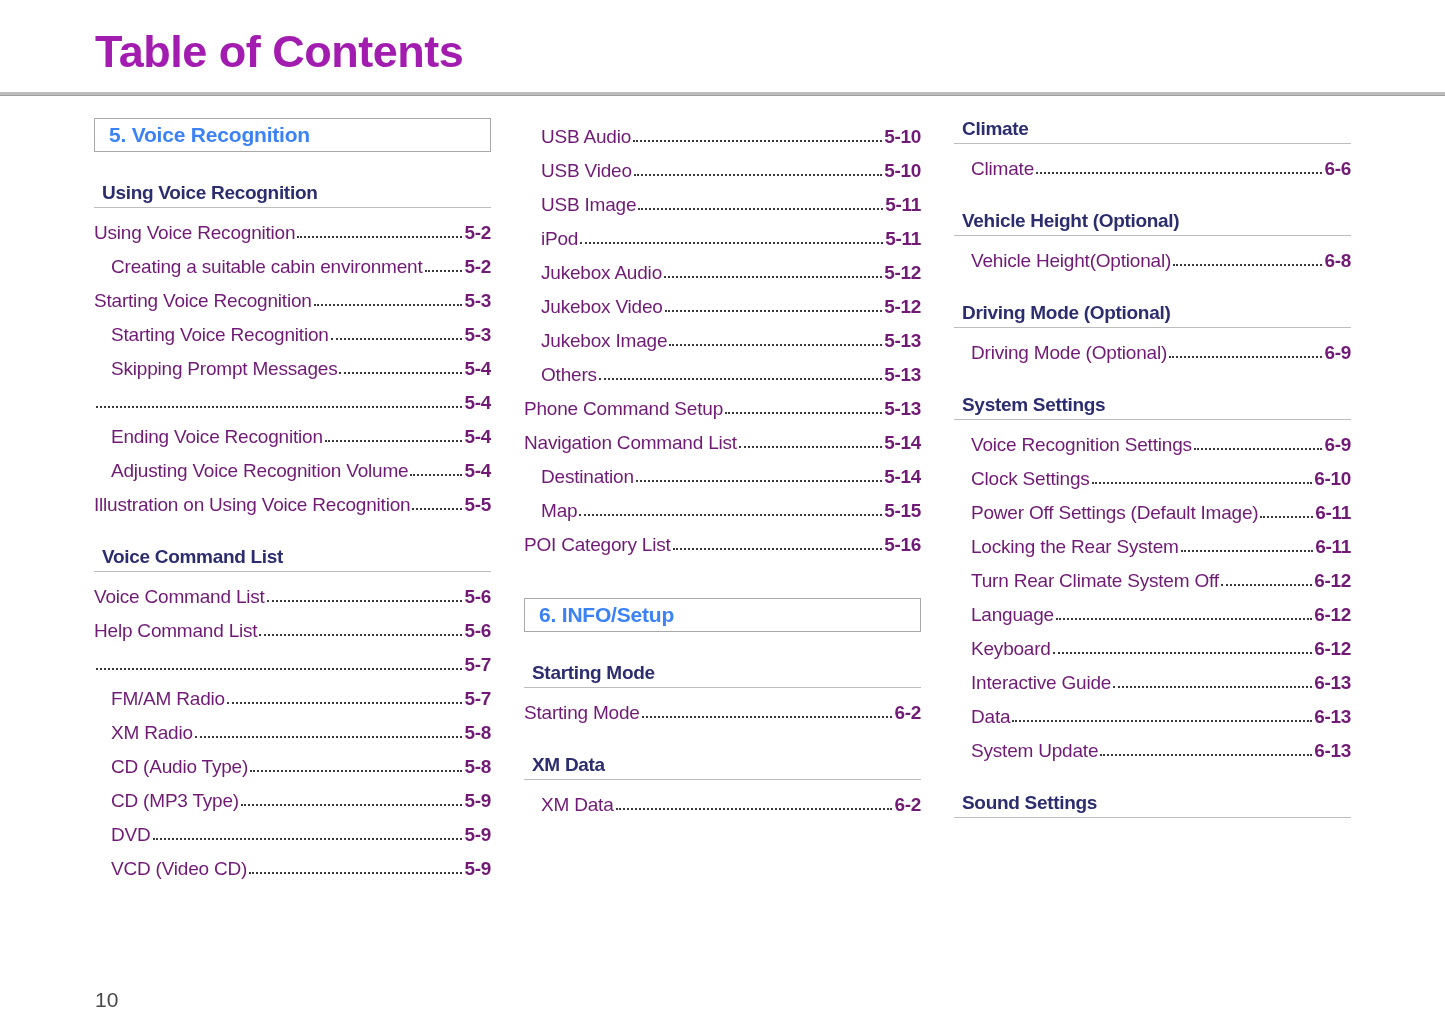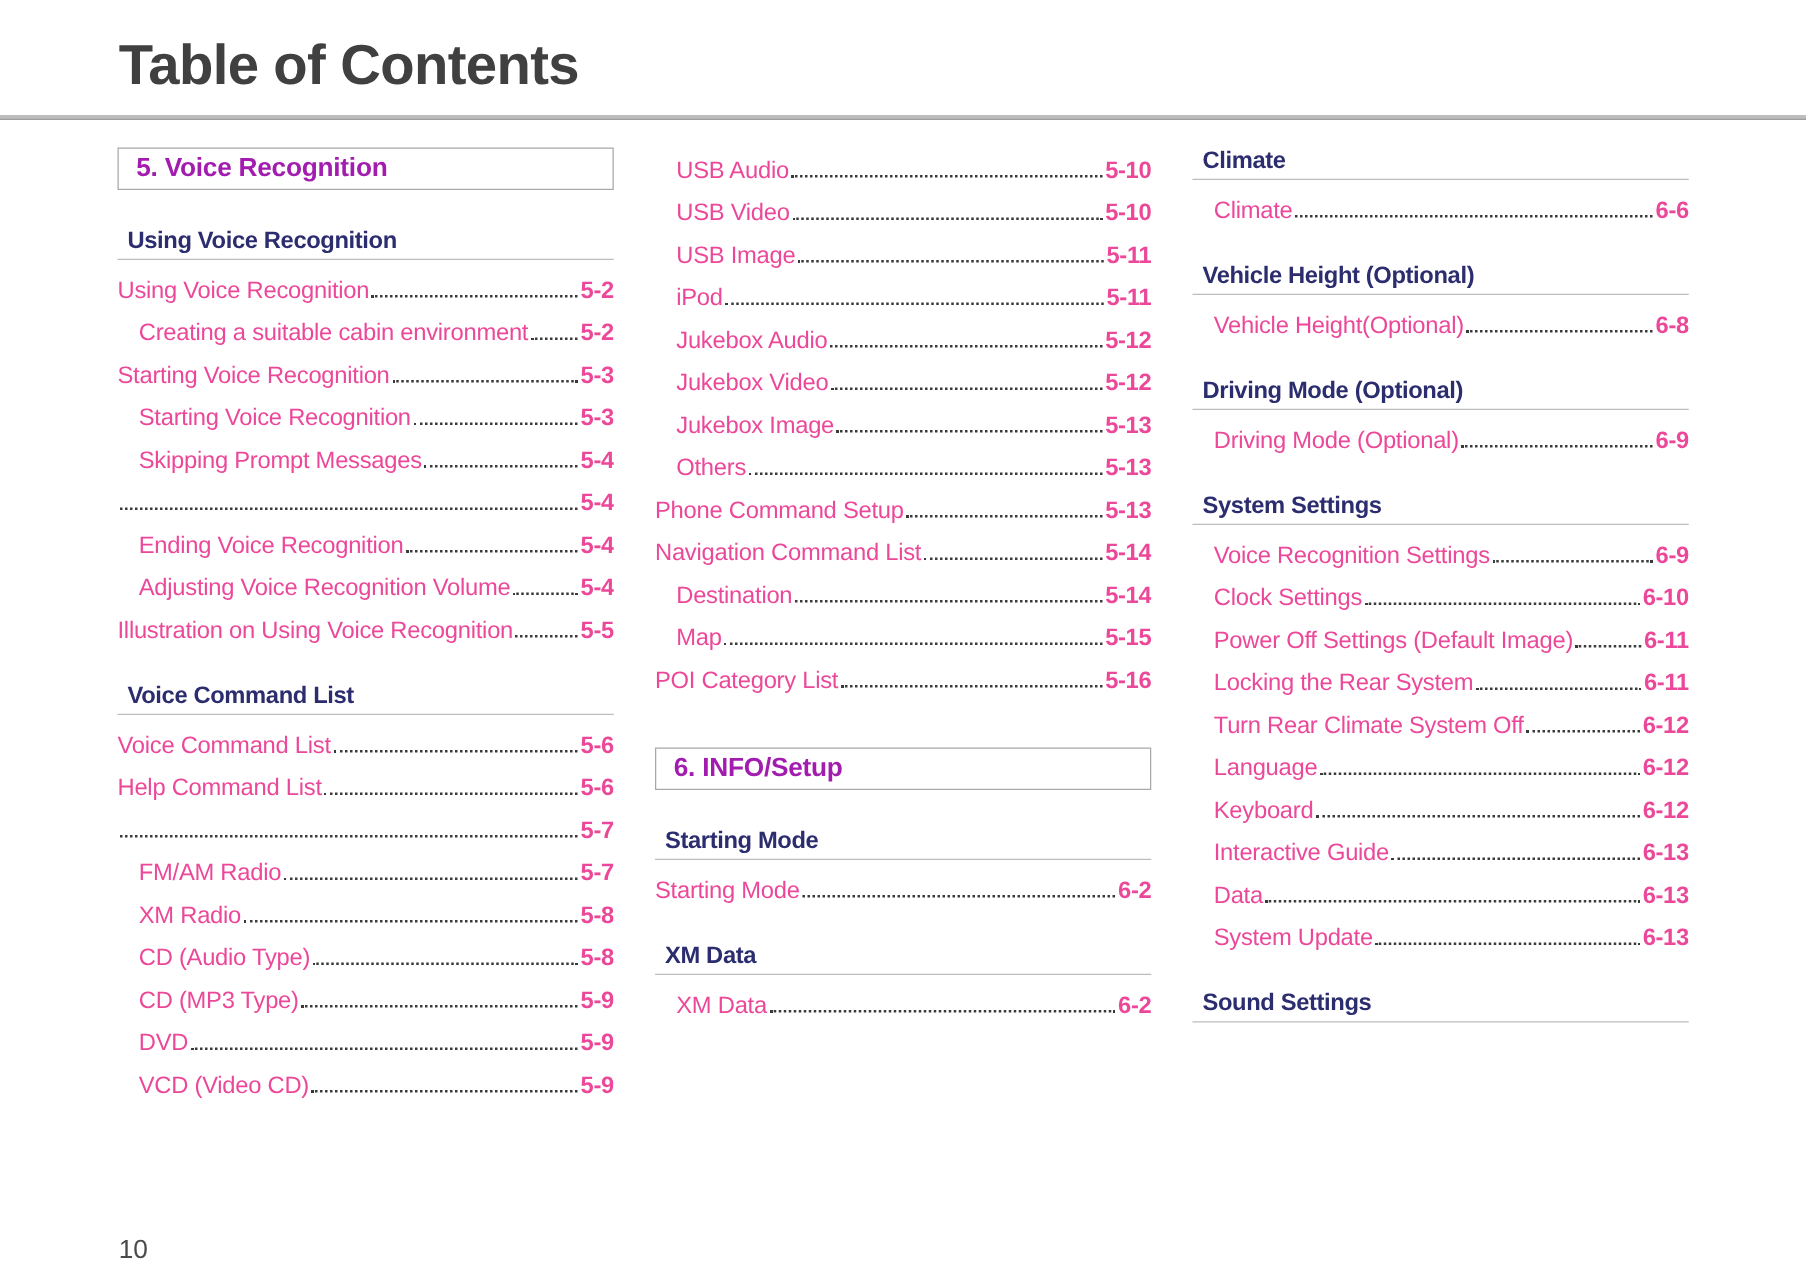--- a/index.html
+++ b/index.html
@@ -23,21 +23,21 @@
     top: 0;
     width: 1445px;
     height: 96px;
   }
   .page-title {
     position: absolute;
     left: 95px;
     top: 26px;
     font-size: 45px;
     font-weight: bold;
-    color: #404040;
+    color: #a21caf;
     letter-spacing: -0.5px;
     white-space: nowrap;
     text-align: center;
   }
   .header-rule {
     position: absolute;
     left: 0;
     top: 92px;
     width: 1445px;
     height: 3px;
@@ -71,21 +71,21 @@
     margin-bottom: 30px;
     position: relative;
   }
   .chapter-box-label {
     position: absolute;
     left: 14px;
     top: 50%;
     transform: translateY(-52%);
     font-size: 21px;
     font-weight: bold;
-    color: #a21caf;
+    color: #3b82f6;
     letter-spacing: -0.2px;
     white-space: nowrap;
   }
 
   
   .section {
     margin-bottom: 6px;
   }
   .section-heading {
     font-size: 19px;
@@ -102,21 +102,21 @@
     background: #bdbdbd;
     margin-bottom: 6px;
   }
 
   
   .toc-entry {
     display: flex;
     align-items: flex-end;
     width: 397px;
     height: 34px;
-    color: #ec4899;
+    color: #701a75;
     overflow: hidden;
   }
   .toc-entry .entry-label {
     font-size: 19px;
     white-space: nowrap;
     line-height: 1;
     padding-bottom: 6px;
     letter-spacing: -0.2px;
   }
   .toc-entry .leader {

